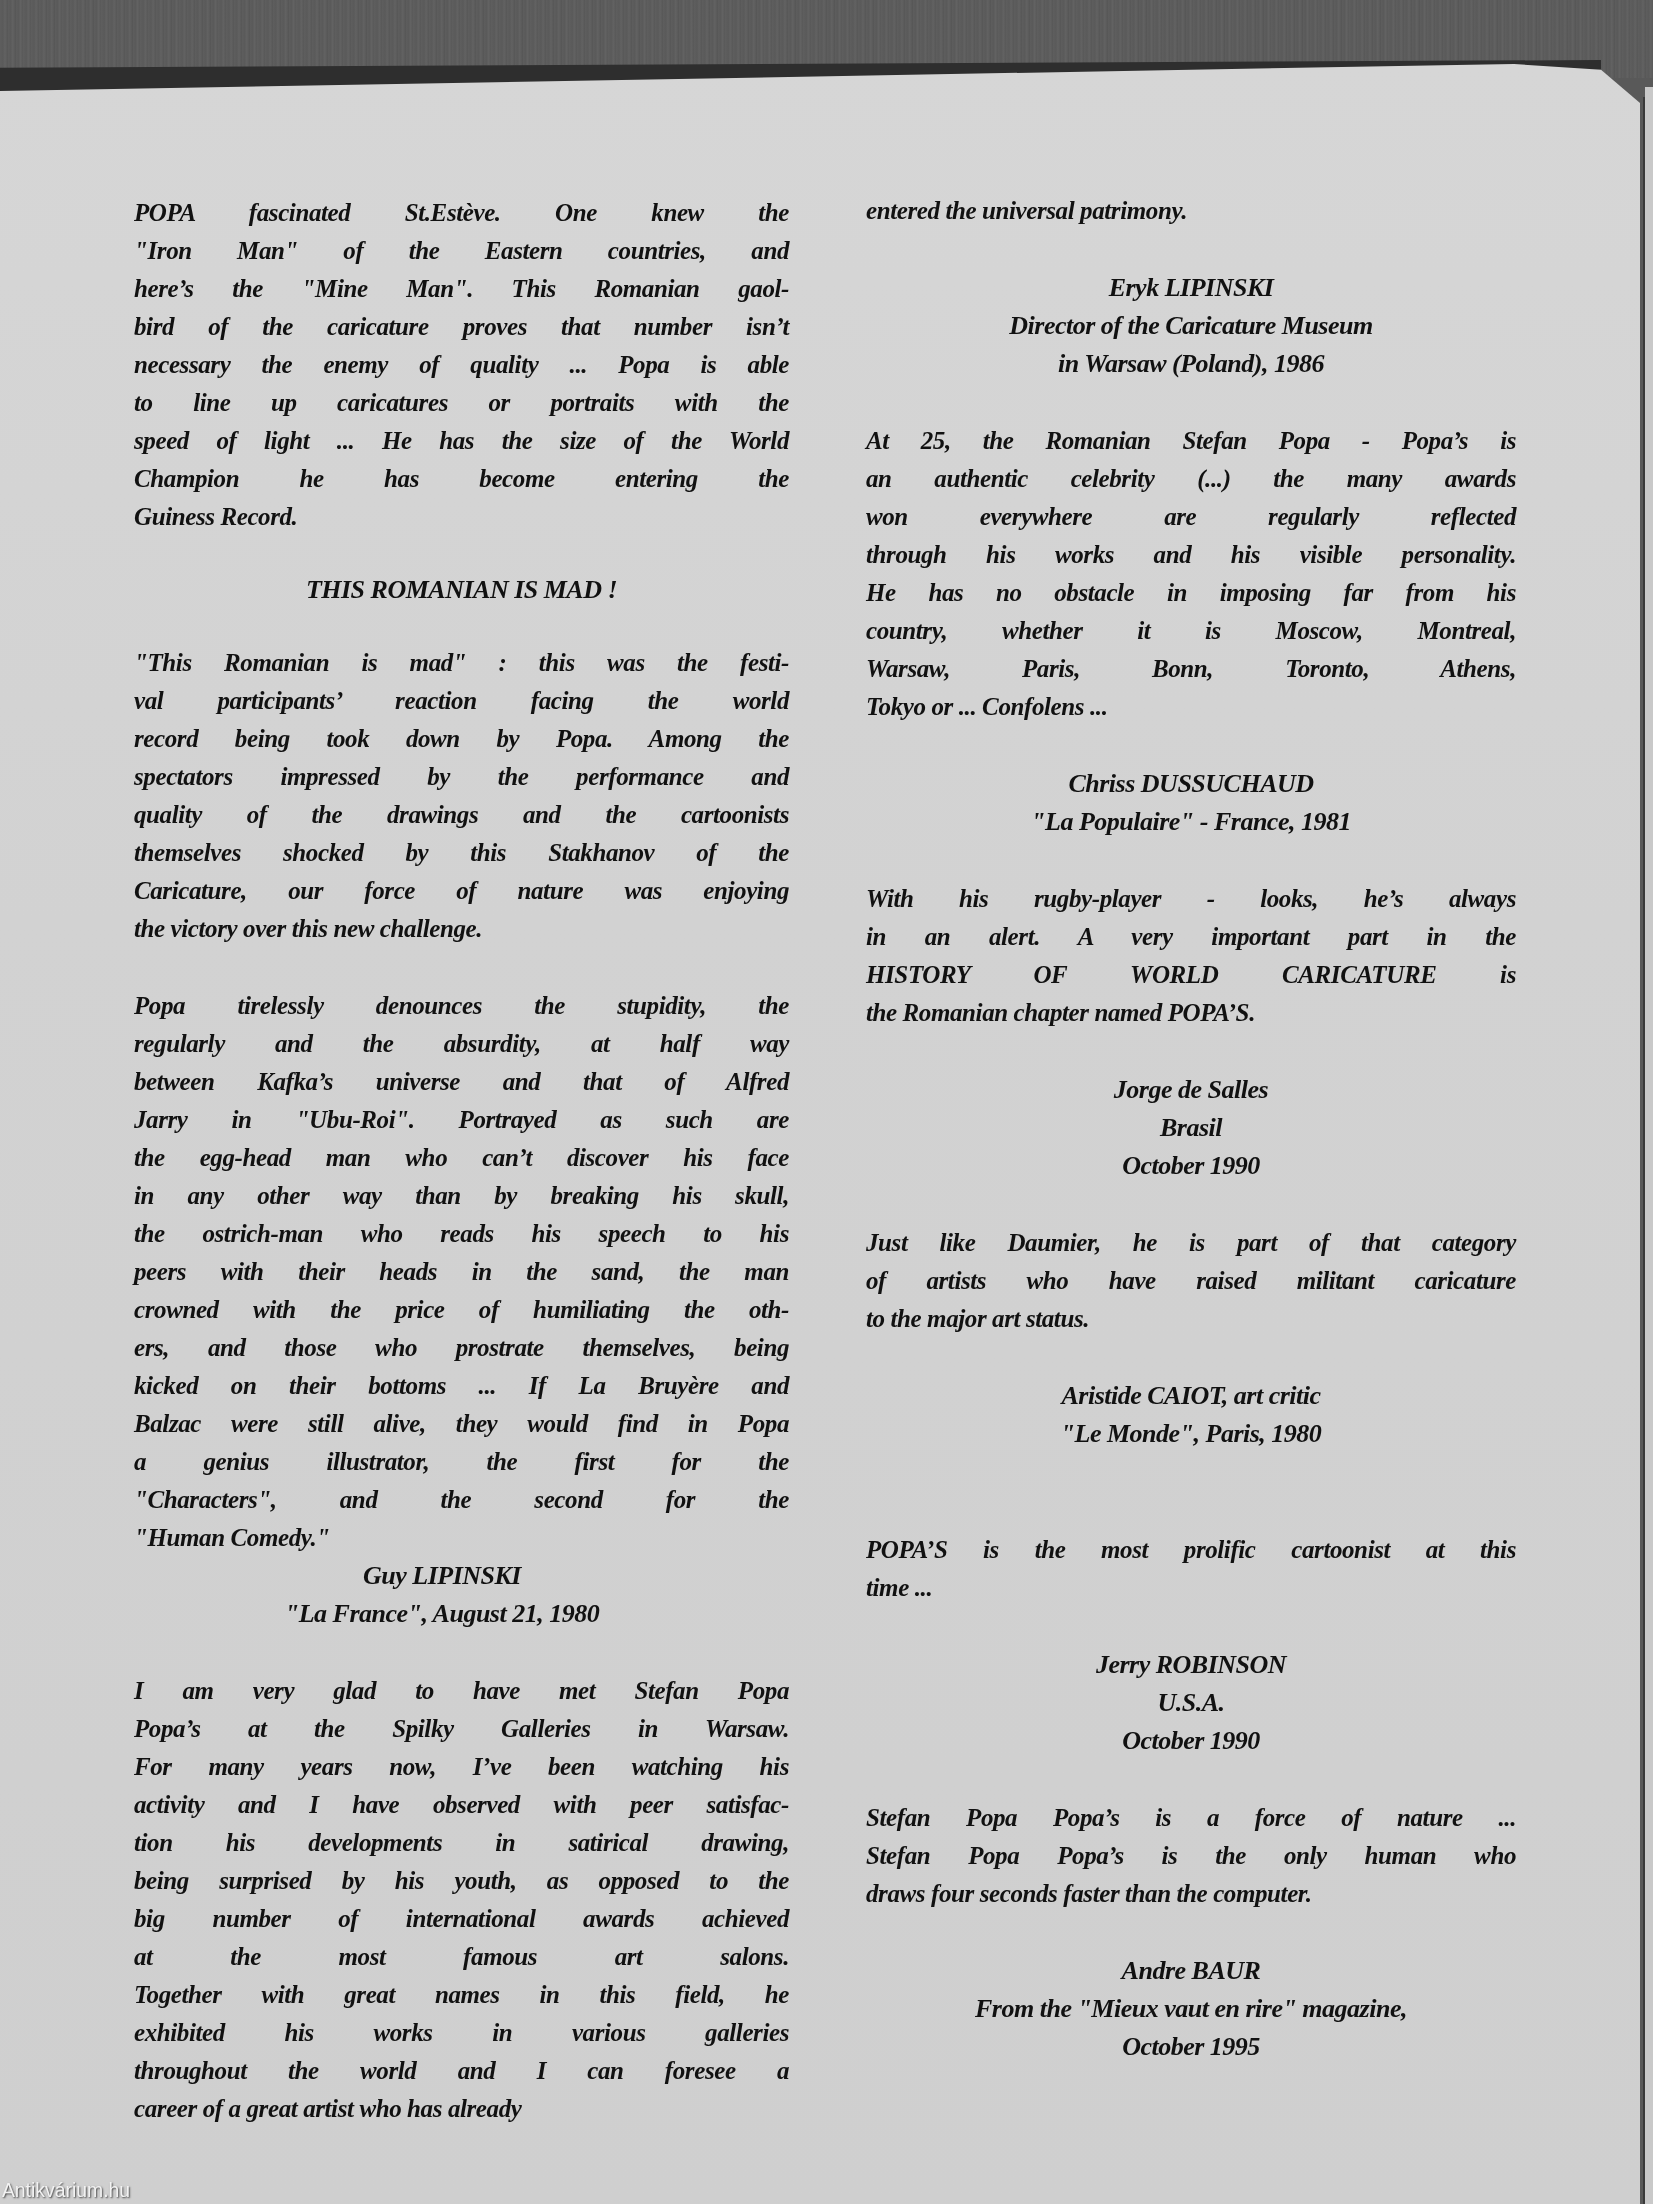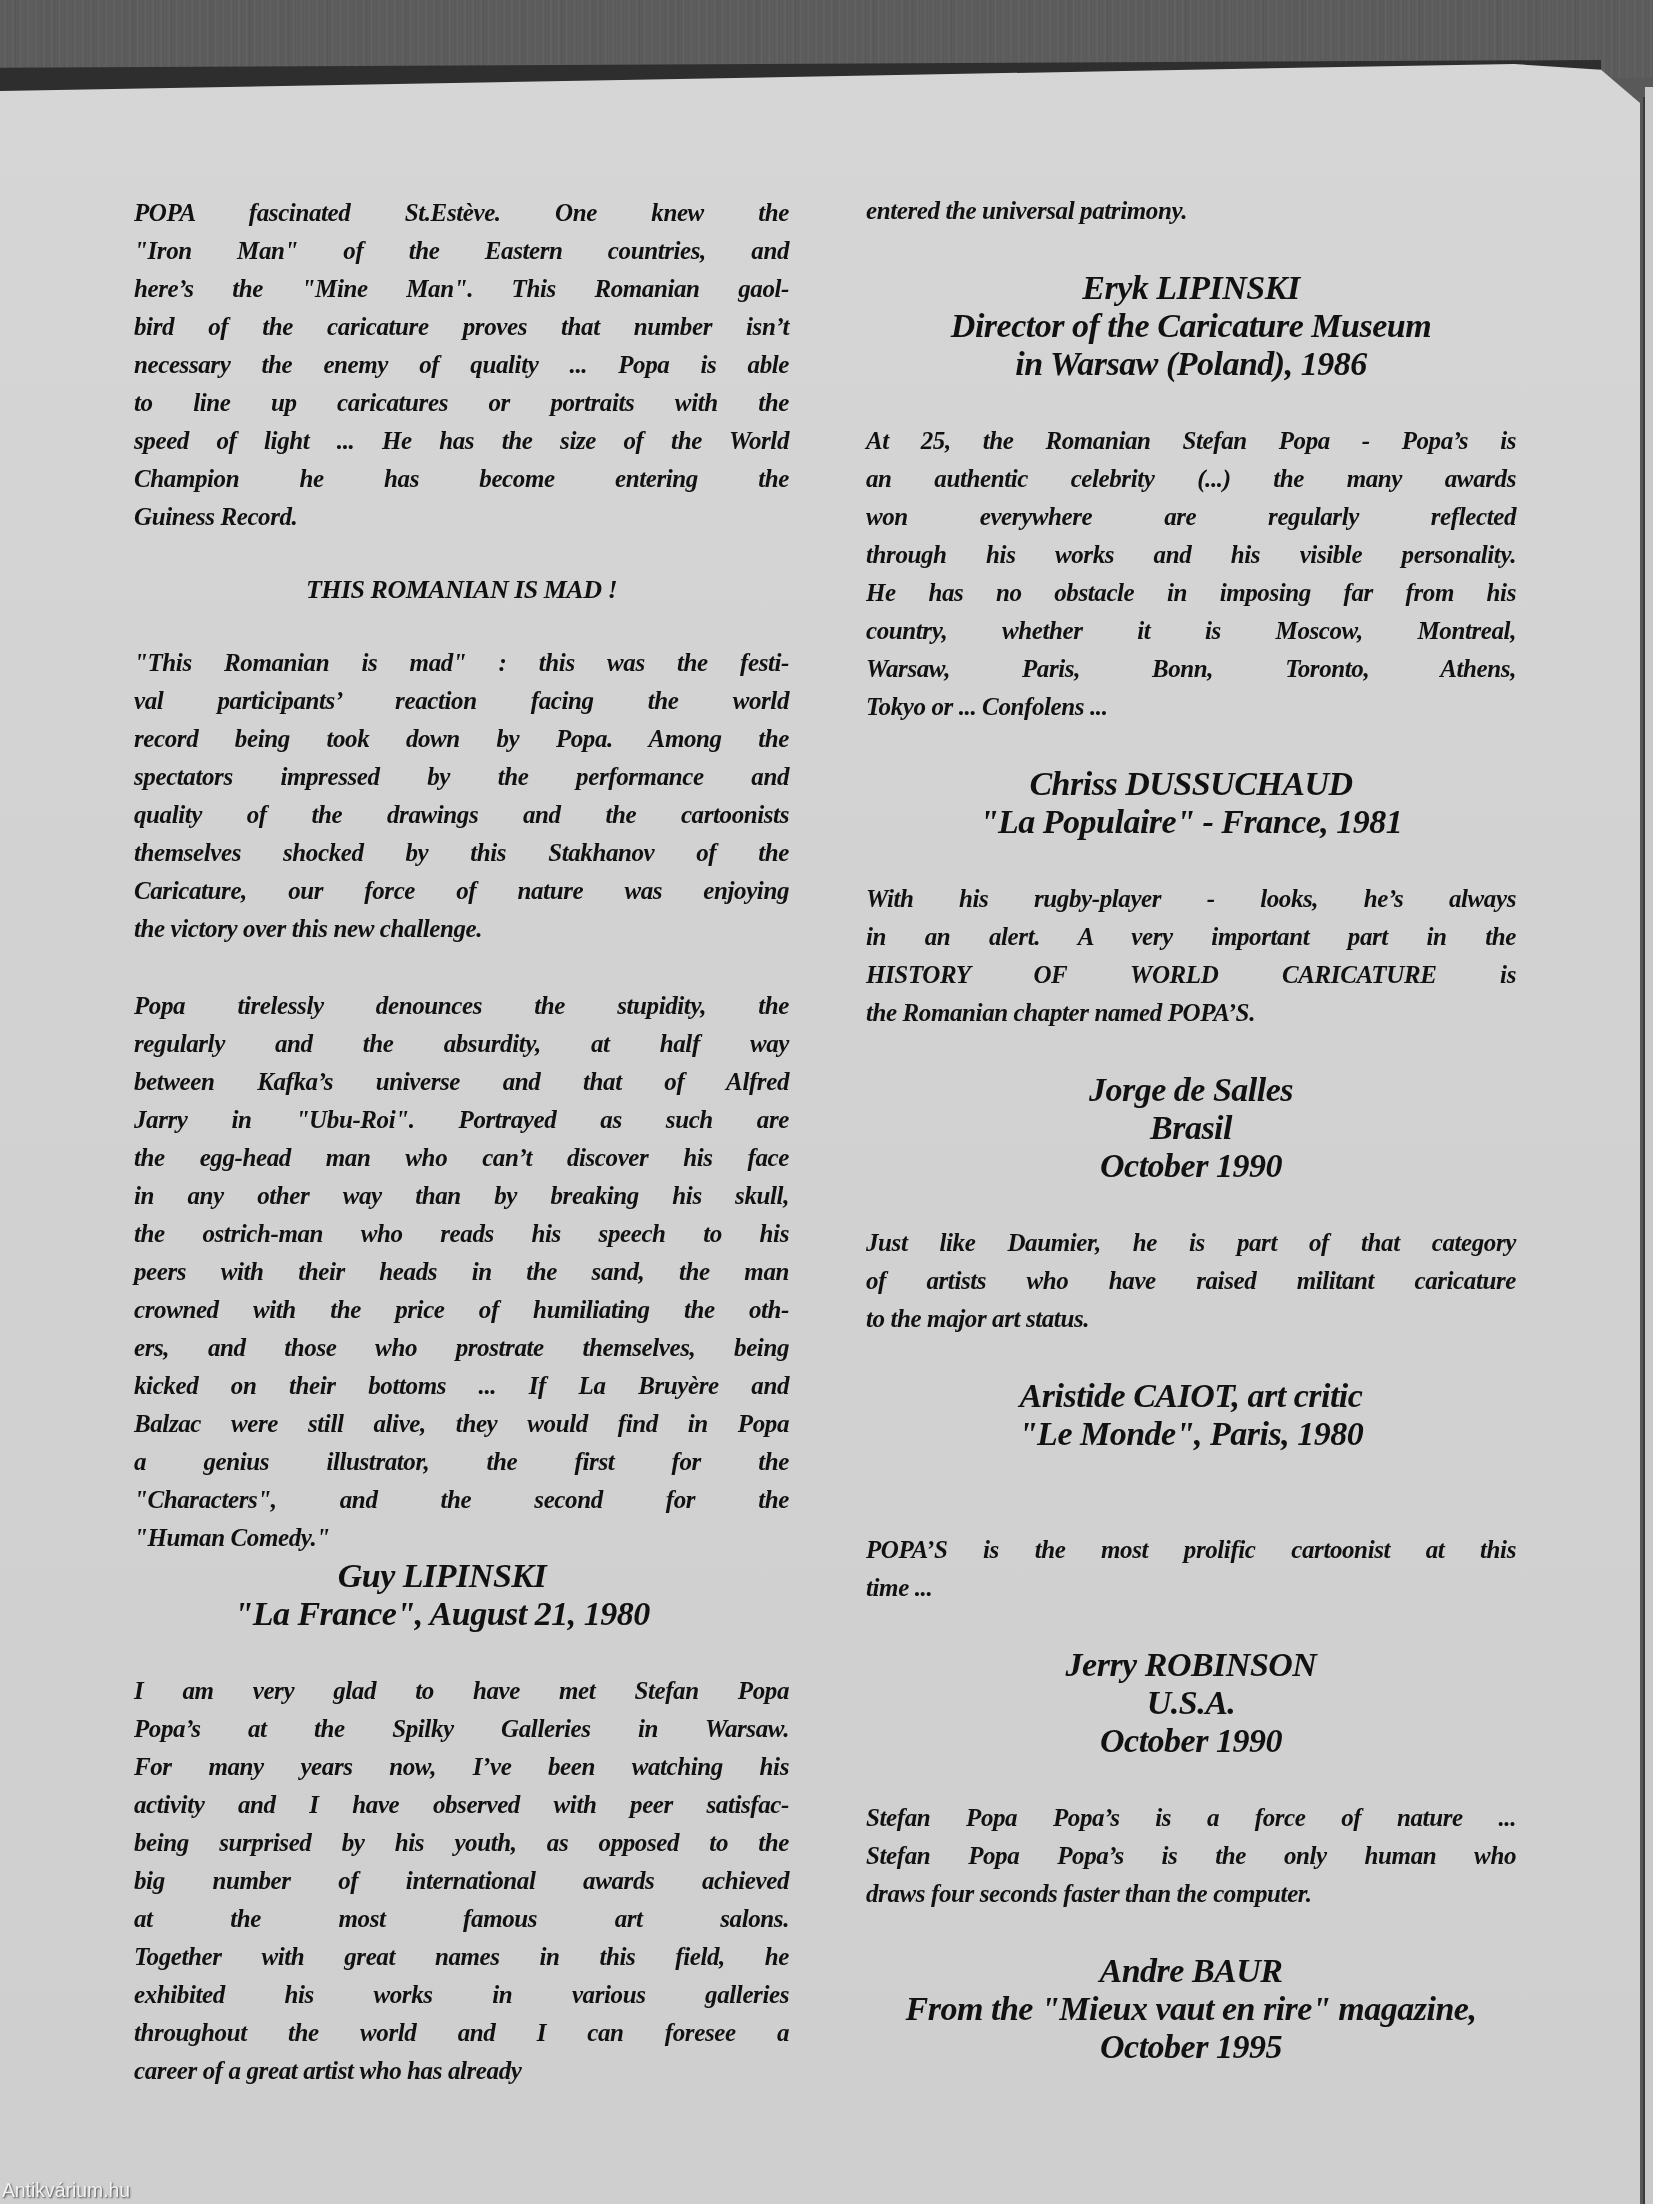--- a/index.html
+++ b/index.html
@@ -37,21 +37,21 @@
     font-size: 25px; line-height: 38px; text-align: justify; margin: 0;
     letter-spacing: -0.4px;
   }
   .para .ln { display: block; text-align: justify; text-align-last: justify; white-space: nowrap; }
   .para .ln.last { text-align-last: left; }
   .heading {
     font-size: 26px; text-align: center; font-weight: bold; font-style: italic;
     margin: 39px 0 39px 0; letter-spacing: -0.5px;
   }
   .sig {
-    font-size: 34px; line-height: 38px; text-align: center; letter-spacing: -0.5px; font-family: Liberation Serif, serif;
+    font-size: 26px; line-height: 38px; text-align: center; letter-spacing: -0.5px; font-family: Liberation Serif, serif;
   }
   .sig .ln { display: block; }
   .sig-right { text-align: right; padding-right: 39px; }
   .sig-right .ln { text-align: center; }
   .gap1 { height: 39px; }
   .gap2 { height: 78px; }
   .watermark {
     position: absolute; left: 1.9px; top: 2179px;
     font-family: "Liberation Sans", "DejaVu Sans", sans-serif; font-weight: normal;
     font-size: 19.4px; color: #f2f2f2; text-shadow: 1px 1px 1.9px #444;
@@ -110,20 +110,21 @@
   <div class="sig sig-right">
       <span class="ln">Guy LIPINSKI</span>
       <span class="ln last">"La France", August 21, 1980</span>
     </div>
   <div class="gap1"></div>
   <p class="para">
       <span class="ln">I am very glad to have met Stefan Popa</span>
       <span class="ln">Popa’s at the Spilky Galleries in Warsaw.</span>
       <span class="ln">For many years now, I’ve been watching his</span>
       <span class="ln">activity and I have observed with peer satisfac-</span>
+      <span class="ln">tion his developments in satirical drawing,</span>
       <span class="ln">being surprised by his youth, as opposed to the</span>
       <span class="ln">big number of international awards achieved</span>
       <span class="ln">at the most famous art salons.</span>
       <span class="ln">Together with great names in this field, he</span>
       <span class="ln">exhibited his works in various galleries</span>
       <span class="ln">throughout the world and I can foresee a</span>
       <span class="ln last">career of a great artist who has already</span>
     </p>
 </div>
 

